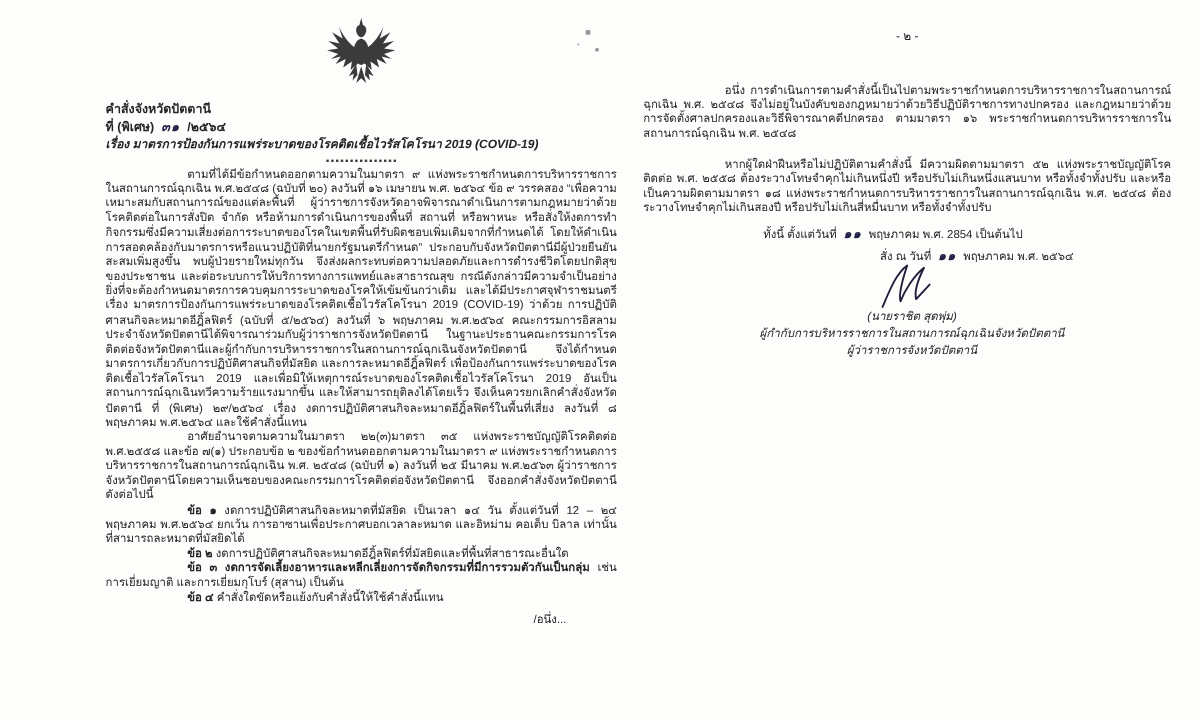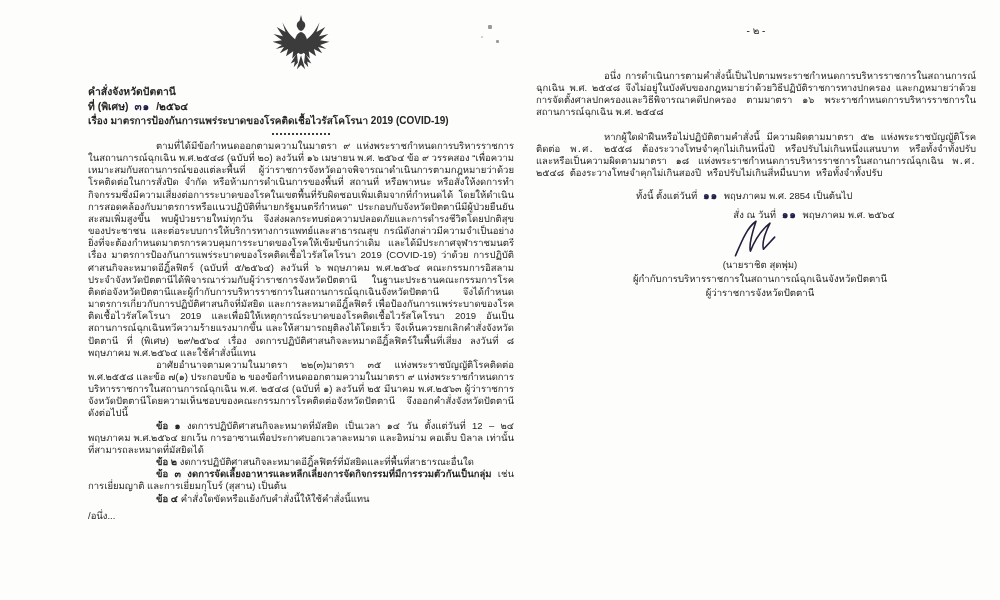--- a/index.html
+++ b/index.html
@@ -10,52 +10,52 @@
     color:#242424;
     -webkit-font-smoothing:antialiased;
   }
   .page { position:absolute; }
   #page1 { left:88px; top:6px; width:426px; }
   #page2 { left:536px; top:24px; width:440px; }
 
   .emblem { display:block; width:62px; height:72px; margin:4px auto 3px auto; }
 
   .h-line { text-align:left; font-weight:bold; font-size:10.4px; line-height:14px; white-space:nowrap; }
-  .h-line.smaller { font-size:10px; }
+  .h-line.smaller { font-size:10px;font-style:italic; }
 
   .separator {
     width:58px; margin:5px auto 0 auto; height:0;
     border-bottom:2px dotted #3c3c3c;
   }
 
   .body-text { margin-top:5px; font-size:9.5px; line-height:12.15px; text-align:justify; }
   .body-text p { margin:0; }
   .indent { text-indent:68px; }
   .bold { font-weight:normal; }
 
   .hand {
     font-family:"DejaVu Serif","Liberation Serif",serif;
-    font-weight:bold; color:#23234a;
+    font-style:italic; font-weight:bold; color:#23234a;
     letter-spacing:1px; margin:0 3px; font-size:10.5px;
   }
 
-  .continuation { text-align:left; padding-right:42px; font-size:9.5px; margin-top:3px; }
+  .continuation { text-align:right; padding-right:42px; font-size:9.5px; margin-top:3px; }
 
   .page-no { text-align:center; font-size:10px; line-height:14px; }
 
   #page2 .body-text { margin-top:32px; }
-  .para2-gap { margin-top:13px !important;font-family:Liberation Mono, monospace; }
+  .para2-gap { margin-top:13px !important; }
   .effective-line { margin-top:9px !important; text-indent:100px; }
   .order-line { margin-top:6px !important; text-indent:0; margin-left:116px !important; text-align:center; }
 
   .signature-block { position:relative; width:300px; margin-left:74px; height:90px; }
   .signature-scribble { position:absolute; left:118px; top:-4px; width:56px; height:42px; }
   .sig-lines { position:absolute; top:36px; left:0; width:300px; text-align:center;
                font-size:9.6px; line-height:14px; }
-  .sig-lines div { white-space:nowrap; }
+  .sig-lines div { white-space:nowrap;font-style:italic; }
 
   .speck { position:absolute; background:#9a9a9a; border-radius:1px; }
   #speck1 { left:488px; top:25px; width:4px; height:4px; }
   #speck2 { left:496px; top:40px; width:3px; height:3px; }
   #speck3 { left:481px; top:36px; width:2px; height:2px; opacity:.6; }
 </style>
 </head>
 <body>
 
 <div>

